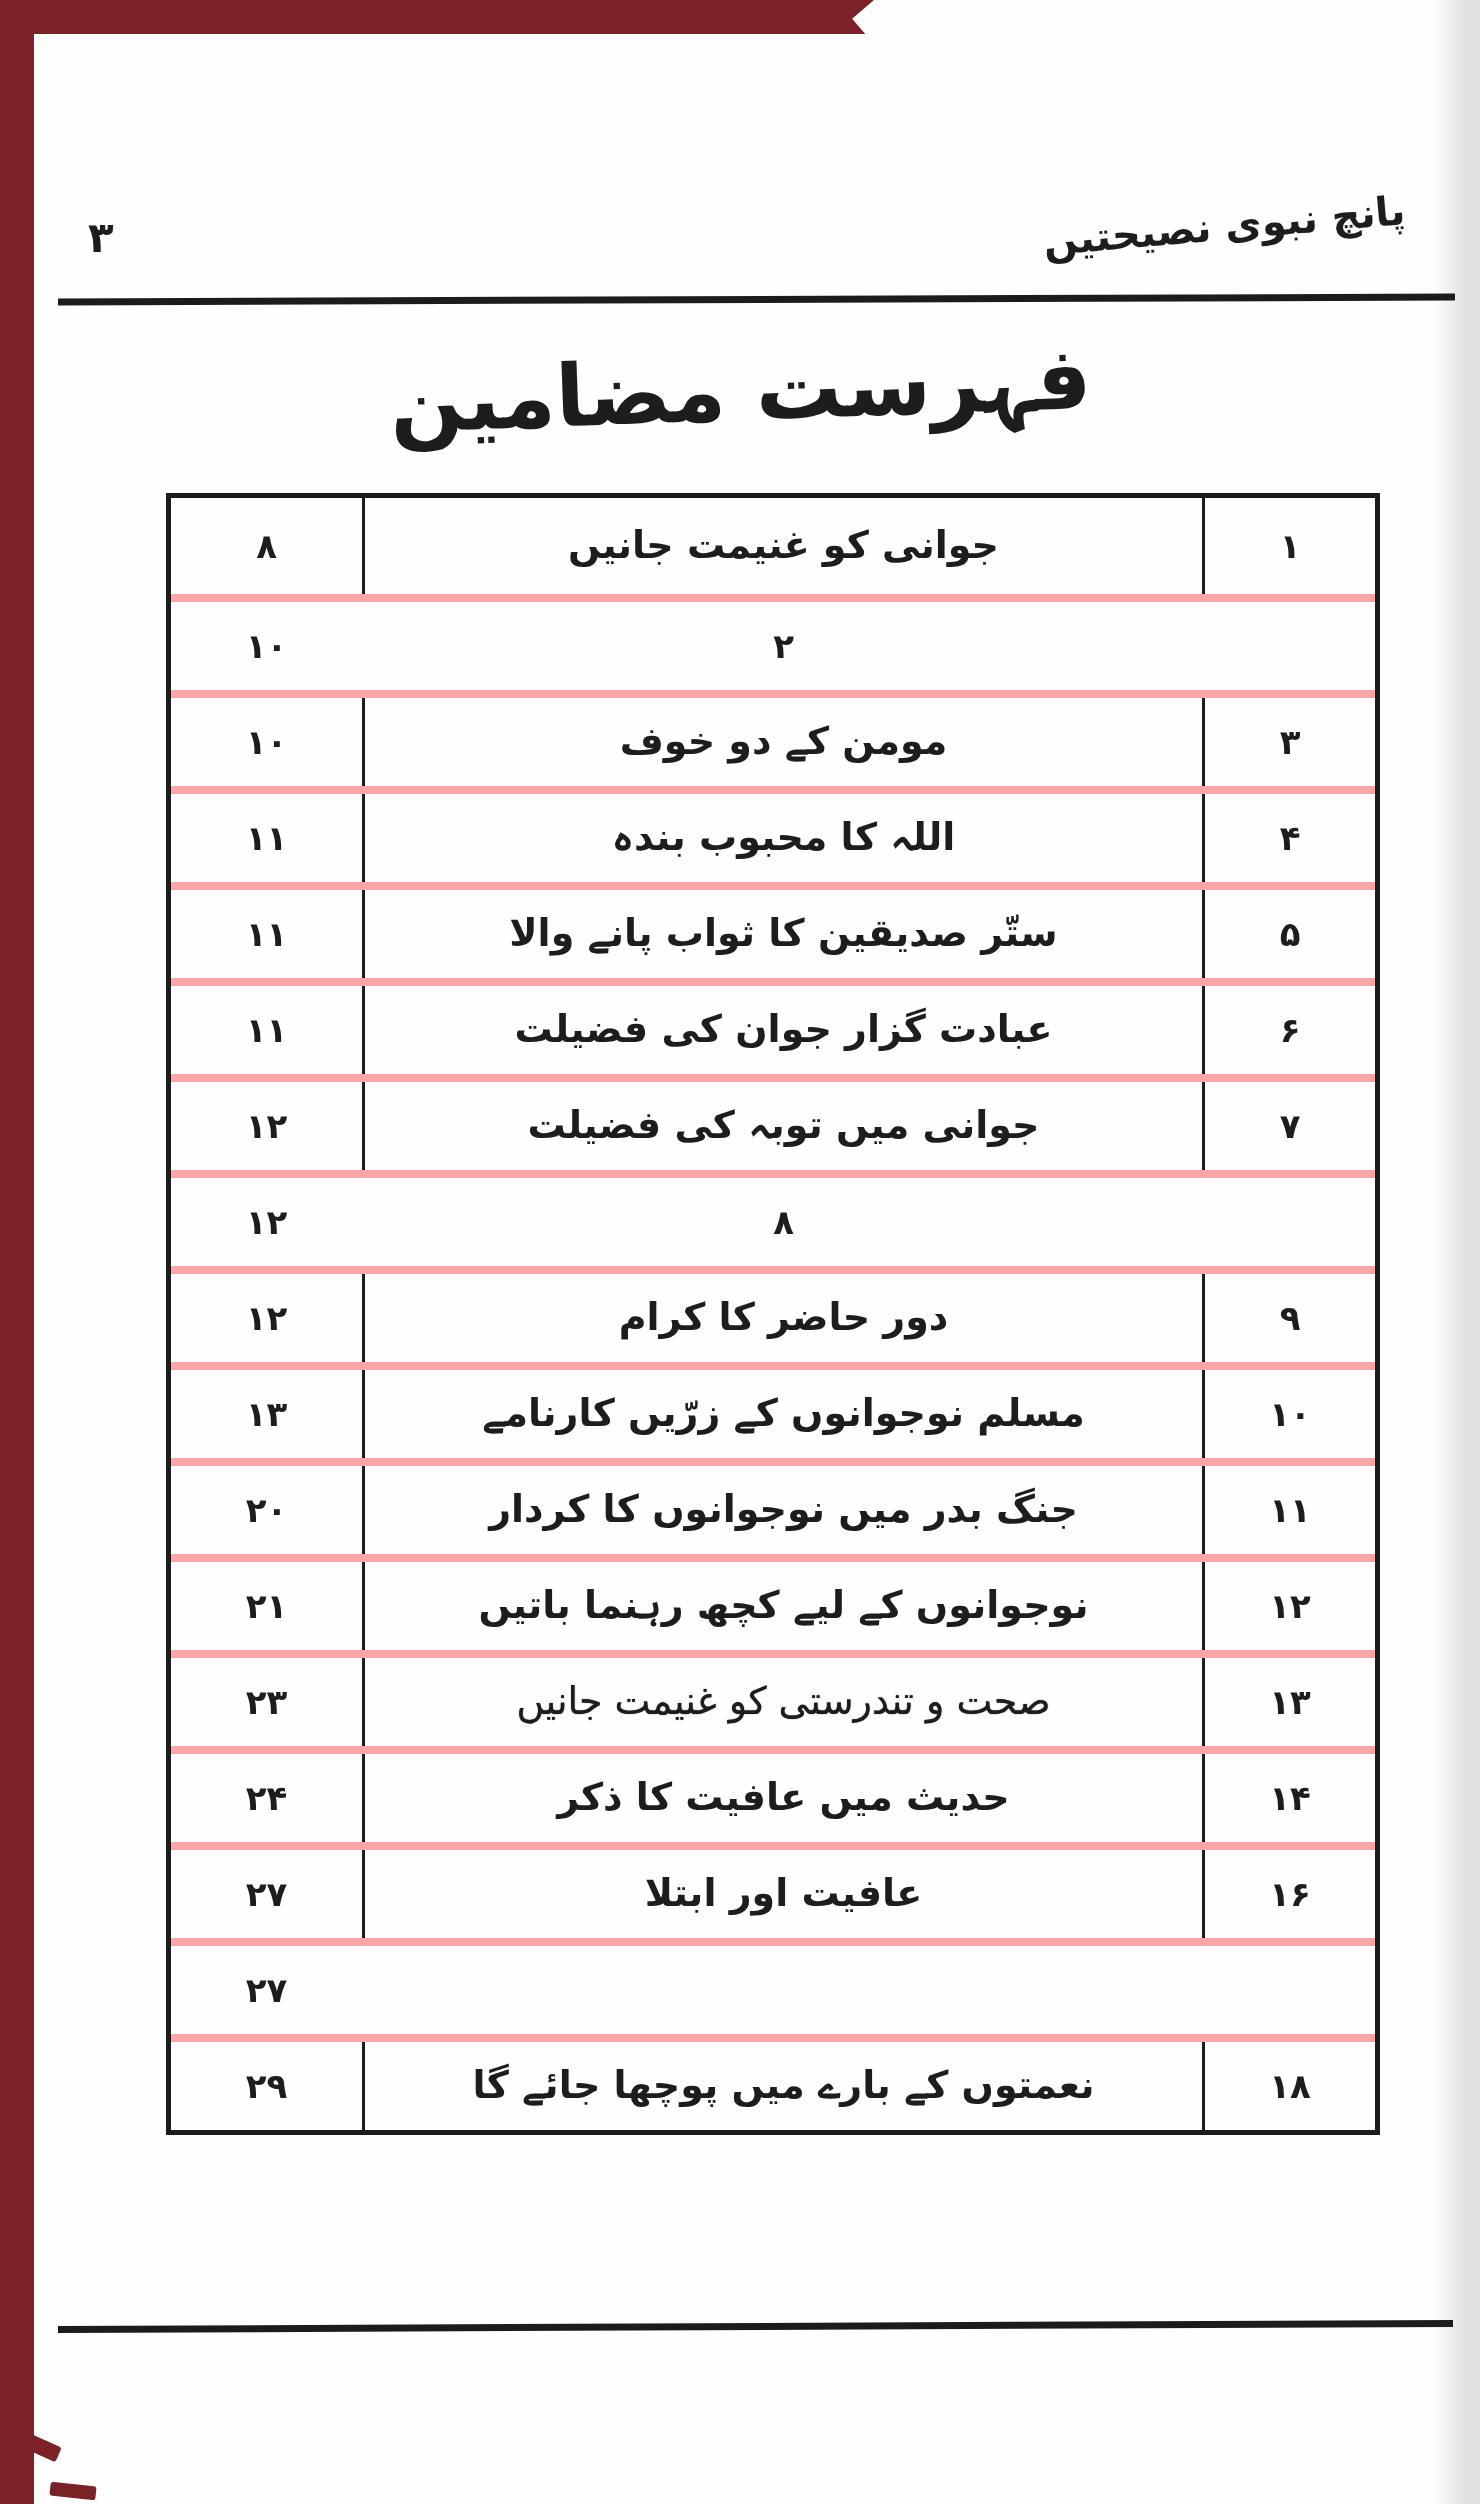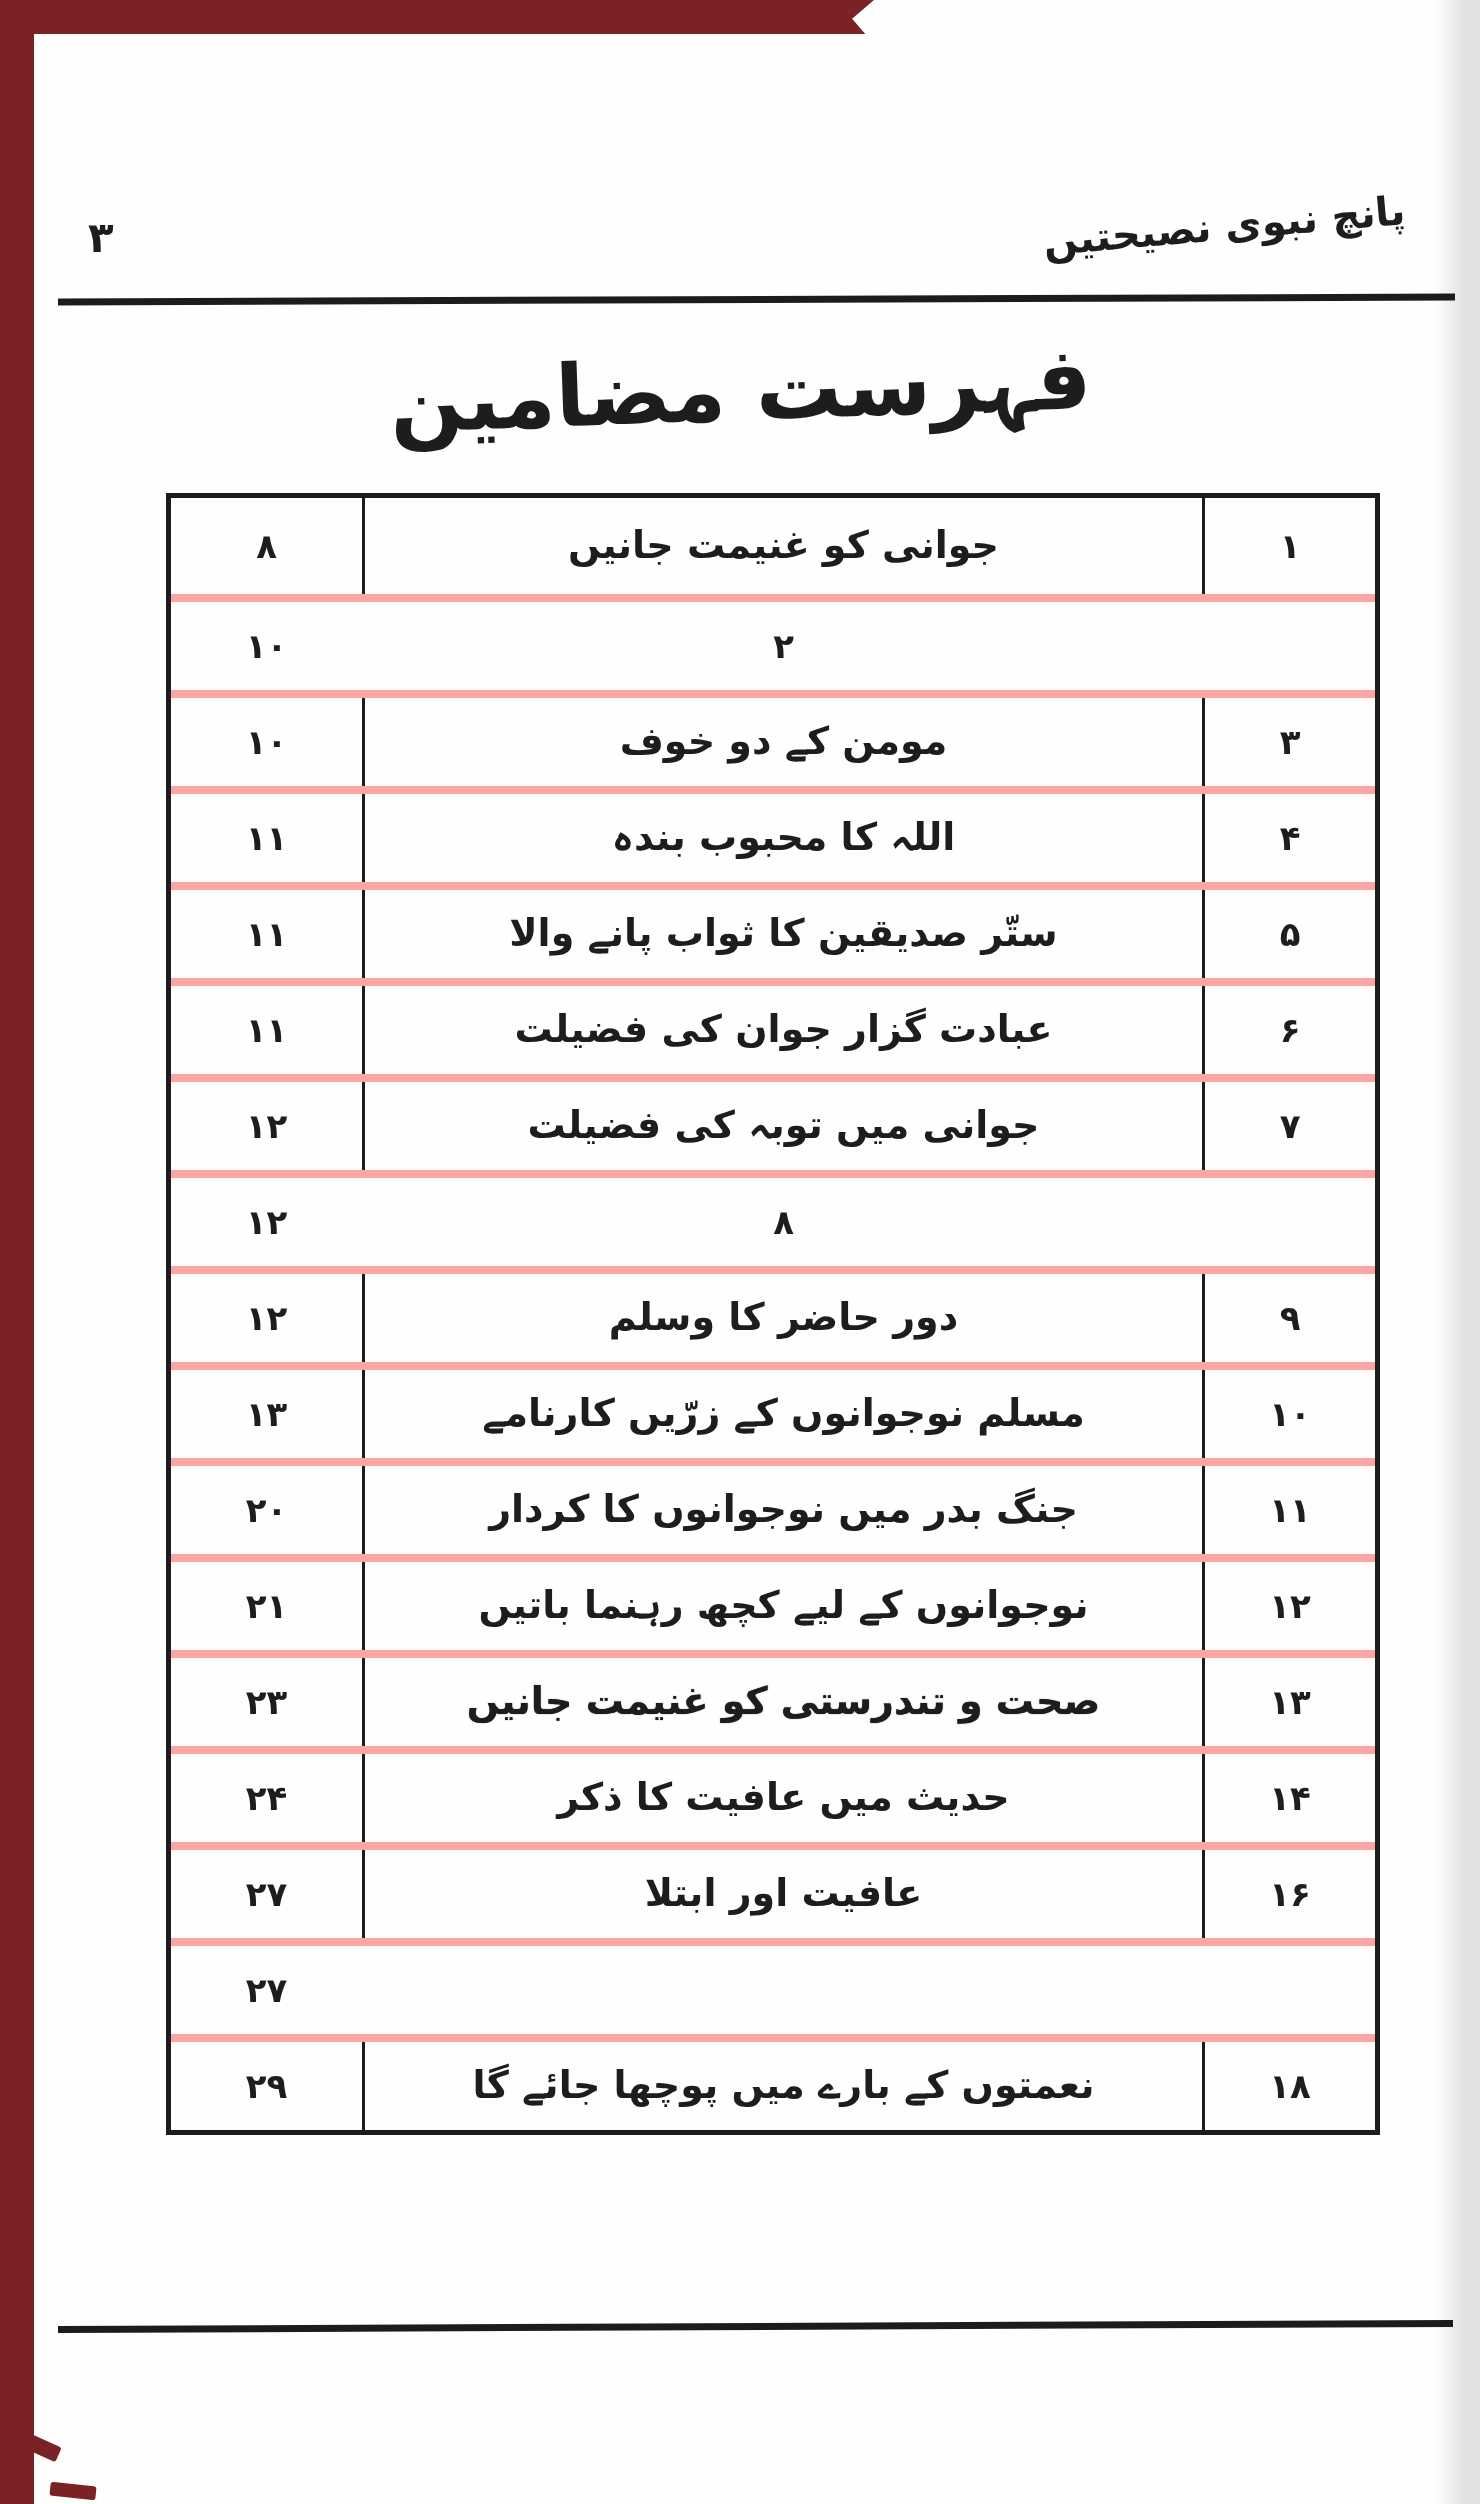--- a/index.html
+++ b/index.html
@@ -33,21 +33,21 @@
   .toc{position:absolute;left:166px;top:493px;width:1214px;
     border:5px solid #1c1c1c;background:#fefefd;box-sizing:border-box;}
   .toc-row{display:grid;grid-template-columns:191px 1fr 170px;height:96px;
     border-top:8px solid #fca5a5;box-sizing:border-box;}
   .toc-row:first-child{border-top:none;}
   .cell{display:flex;align-items:center;justify-content:center;box-sizing:border-box;}
   .cell.title{border-left:3px solid #1c1c1c;border-right:3px solid #1c1c1c;
     direction:rtl;font-size:38px;font-weight:700;text-align:center;padding:0 14px;
     line-height:1.1;}
   .cell.num{font-size:34px;font-weight:700;direction:rtl;}
-  .cell.title.bold{font-weight:700;text-shadow:0 0 1px #1c1c1c;}
+  .cell.title.bold{font-weight:400;text-shadow:0 0 1px #1c1c1c;}
 </style>
 </head>
 <body>
 
 <div class="cover-left"></div>
 <div class="cover-top"></div>
 <div class="cover-mark m1"></div>
 <div class="cover-mark m2"></div>
 <div class="scan-edge-right"></div>
 
@@ -100,21 +100,21 @@
     <div class="cell num">۷</div>
   </div>
 
   <div class="toc-row">
     <div class="cell num">۱۲</div>
     <div class="cell num">۸</div>
   </div>
 
   <div class="toc-row">
     <div class="cell num">۱۲</div>
-    <div class="cell title">دور حاضر کا وسلم</div>
+    <div class="cell title">دور حاضر کا کرام</div>
     <div class="cell num">۹</div>
   </div>
 
   <div class="toc-row">
     <div class="cell num">۱۳</div>
     <div class="cell title">مسلم نوجوانوں کے زرّیں کارنامے</div>
     <div class="cell num">۱۰</div>
   </div>
 
   <div class="toc-row">

